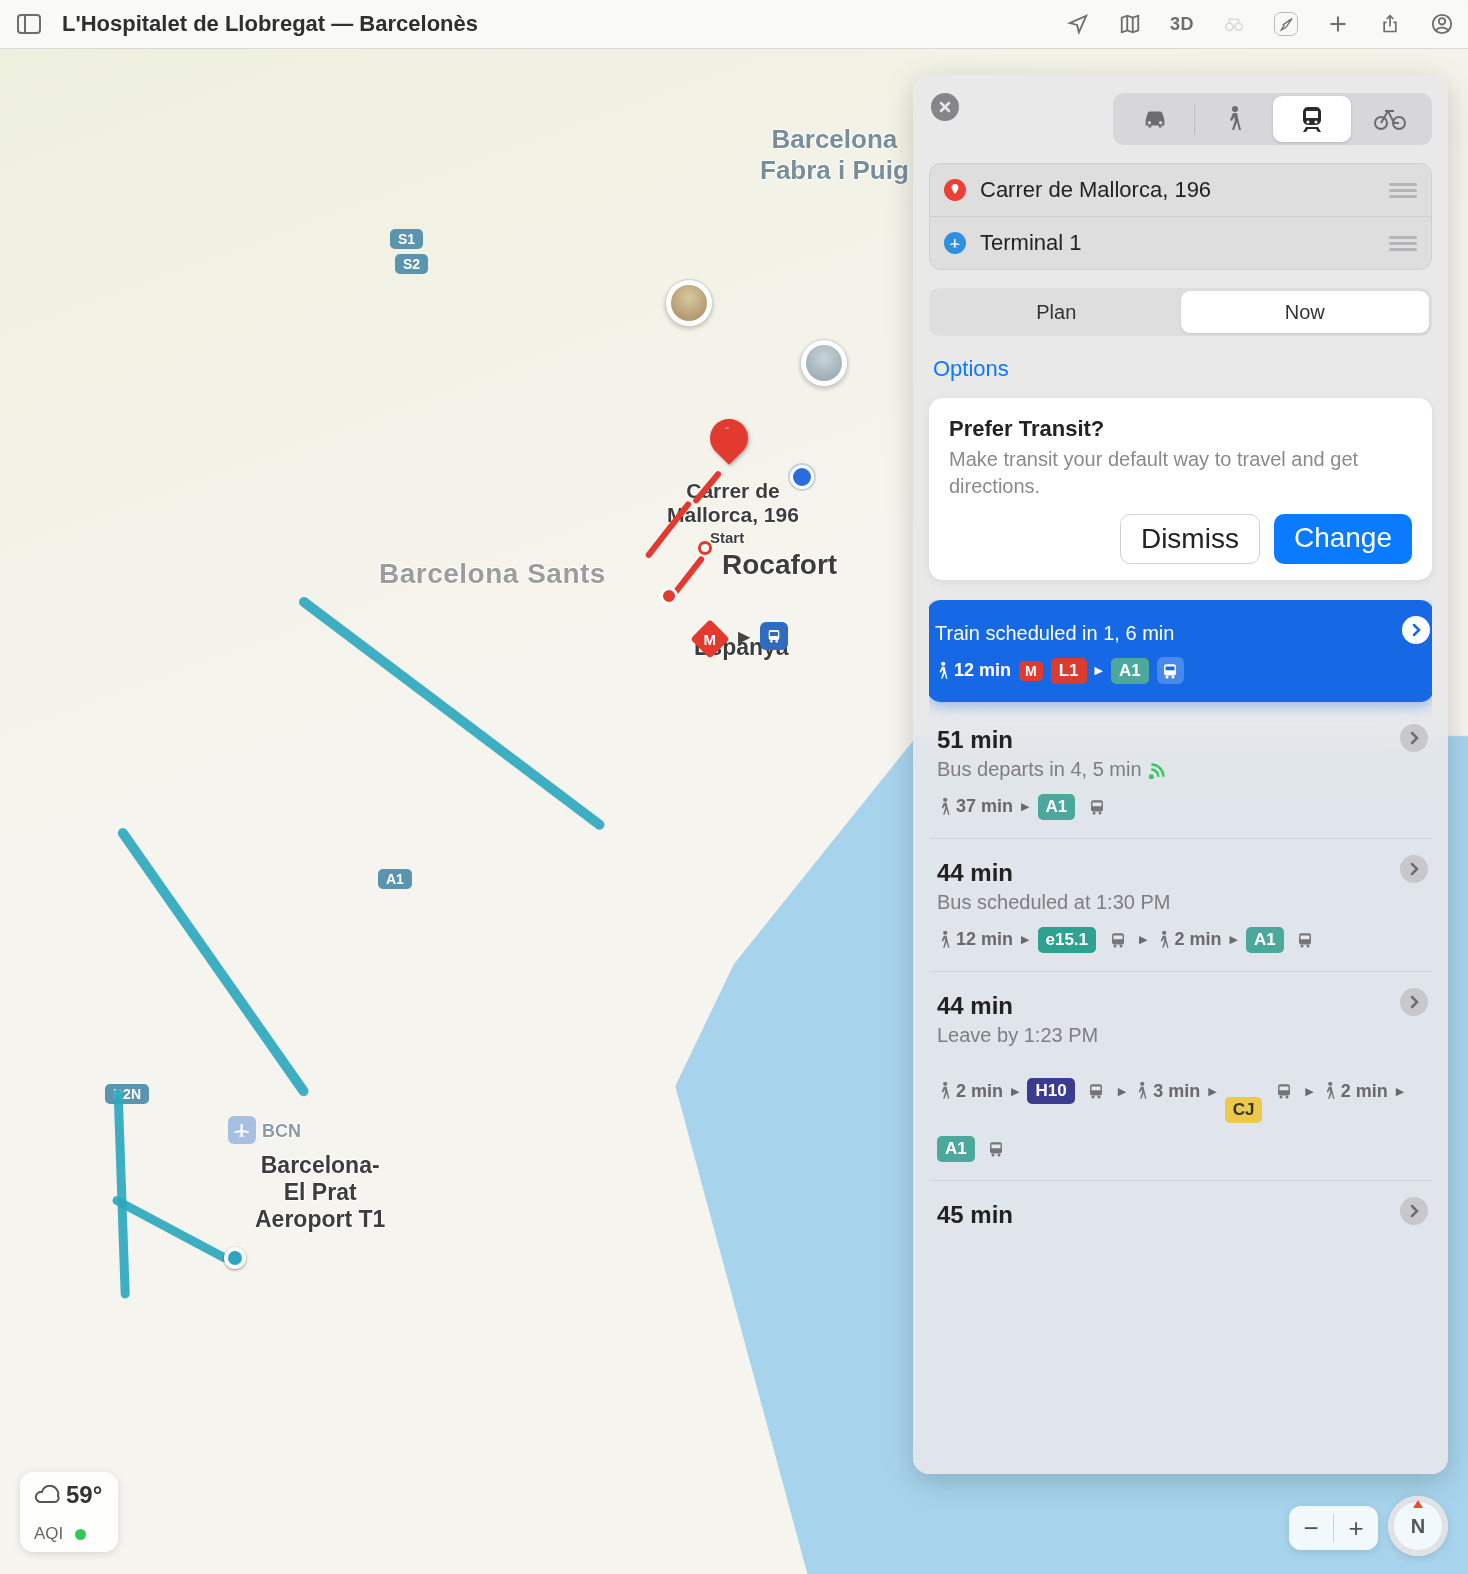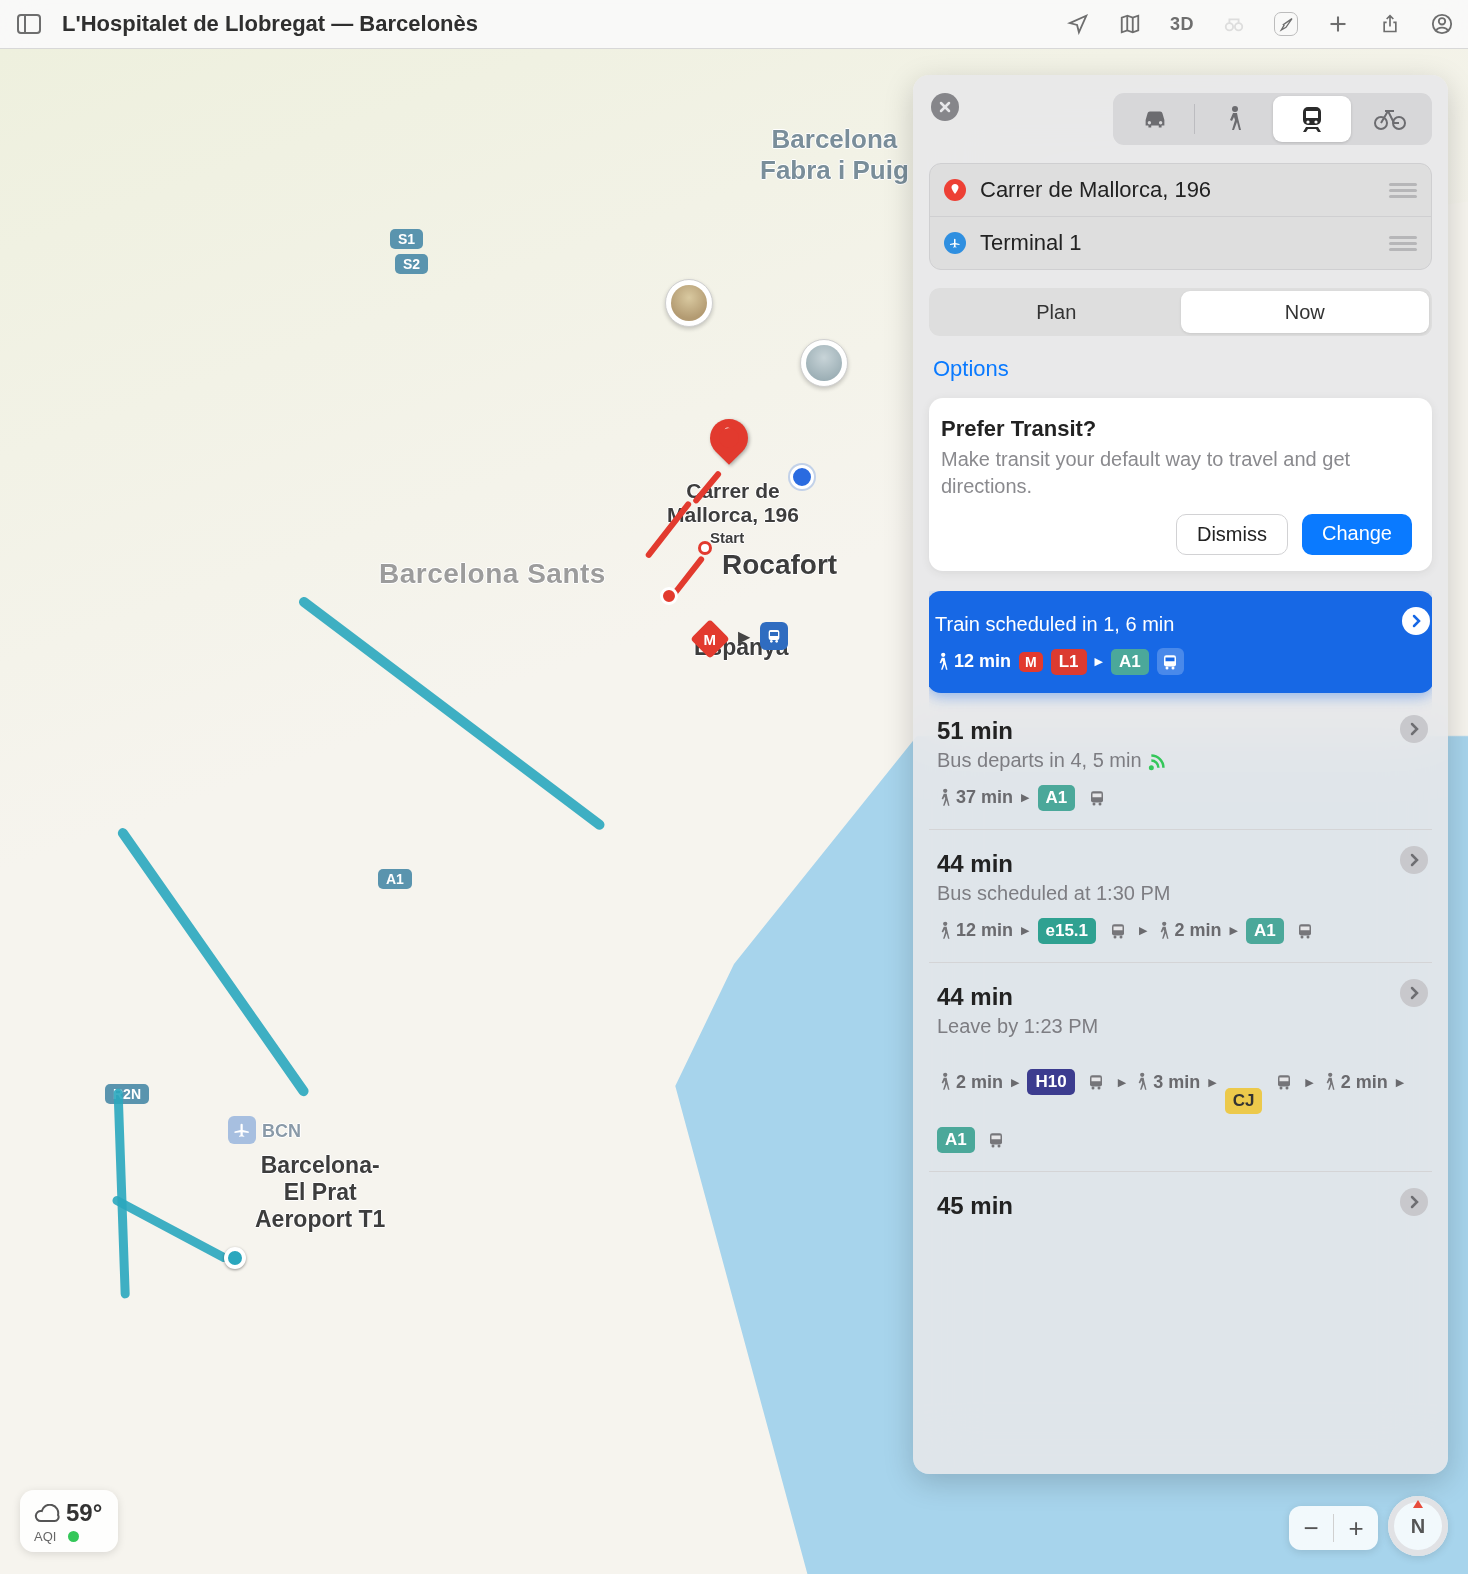--- a/index.html
+++ b/index.html
@@ -107,27 +107,27 @@
 
   .time-seg {
     margin-top:18px; display:flex; background:#dedede; border-radius:11px; padding:3px;
   }
   .time-seg .seg { flex:1; height:42px; display:flex; align-items:center; justify-content:center; font-size:20px; color:#333; border-radius:9px; }
   .time-seg .seg.sel { background:#fff; box-shadow:0 1px 3px rgba(0,0,0,.1); }
 
   .options-link { margin:20px 4px 0 4px; color:#0a7aff; font-size:22px; }
 
   .prefer-card {
-    margin-top:16px; background:#fff; border-radius:14px; padding:18px 20px 16px 12px;
+    margin-top:16px; background:#fff; border-radius:14px; padding:18px 20px 16px 20px;
     box-shadow: 0 2px 10px rgba(0,0,0,.08);
   }
   .prefer-card h3 { font-size:22px; font-weight:700; color:#222; margin-bottom:4px; }
   .prefer-card p { font-size:20px; color:#8a8a8e; line-height:1.35; }
   .prefer-actions { display:flex; justify-content:flex-end; gap:14px; margin-top:14px; }
-  .btn { padding:8px 20px; border-radius:10px; font-size:20px; font-weight:500; }
+  .btn { padding:8px 20px; border-radius:10px; font-size:28px; font-weight:500; }
   .btn.secondary { background:#fff; border:1px solid #d2d2d4; color:#222; }
   .btn.primary { background:#0a7aff; color:#fff; }
 
   .routes { margin-top:20px; display:flex; flex-direction:column; gap:0; overflow-y:auto; flex:1; }
   .routes::-webkit-scrollbar{width:0}
   .route-card { padding:18px 14px 18px 8px; border-radius:14px; position:relative;}
   .route-card.selected { background:#1768e5; color:#fff; box-shadow: 0 4px 14px rgba(23,104,229,.4); margin: 0 -2px;}
   .route-card + .route-card { margin-top: 6px;}
   .route-card:not(.selected) + .route-card:not(.selected) { border-top:1px solid #d4d4d6; border-radius:0; margin-top:0; padding-top:20px;}
   .route-title { font-size:24px; font-weight:700; }
@@ -155,21 +155,21 @@
   .vehicle.white{ background:rgba(255,255,255,.22); }
   .vehicle.gray{ color:#76767a; }
 
   
   .weather {
     position:absolute; left:20px; bottom:22px; background:rgba(255,255,255,.85);
     backdrop-filter: blur(20px); border-radius:14px; padding:10px 16px 8px 14px;
     box-shadow:0 2px 8px rgba(0,0,0,.12); line-height:1.1;
   }
   .weather .t { font-size:24px; font-weight:600; color:#333; display:flex; align-items:center; gap:6px;}
-  .weather .aqi { font-size:13px; color:#666; display:flex; align-items:center; gap:12px; margin-top:3px;}
+  .weather .aqi { font-size:17px; color:#666; display:flex; align-items:center; gap:12px; margin-top:17px;}
   .aqi-dot{ width:11px; height:11px; border-radius:50%; background:#34c759;}
 
   .zoom {
     position:absolute; right:90px; bottom:24px; display:flex; background:rgba(255,255,255,.85);
     backdrop-filter: blur(20px); border-radius:12px; box-shadow:0 2px 8px rgba(0,0,0,.12);
   }
   .zoom button{ width:44px; height:44px; font-size:26px; color:#555; background:none; border:none; display:flex; align-items:center; justify-content:center;}
   .zoom .sep{ width:1px; background:#d0d0d0; margin:8px 0;}
 
   .compass {

